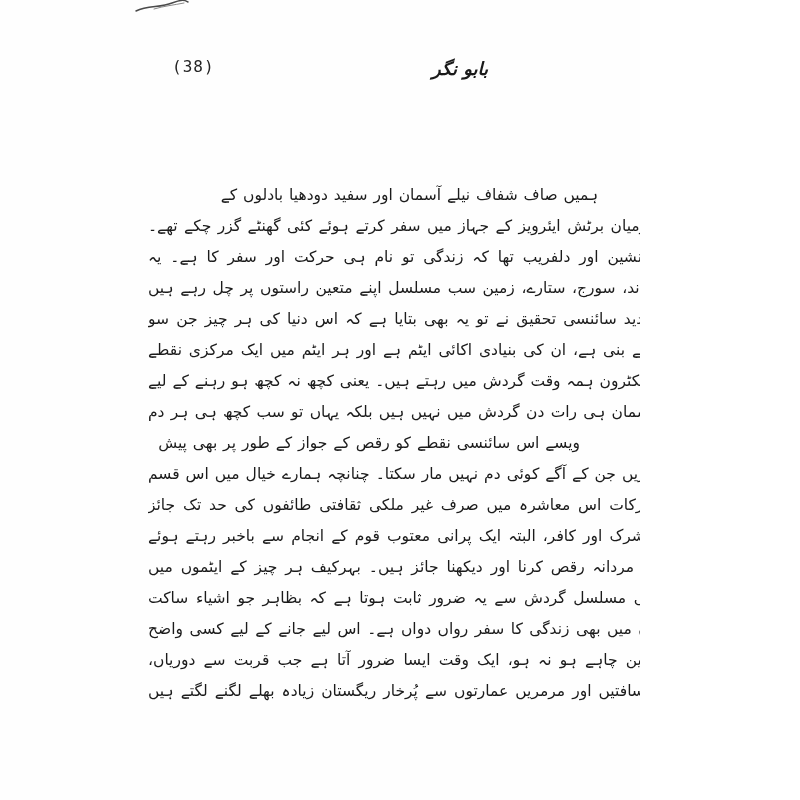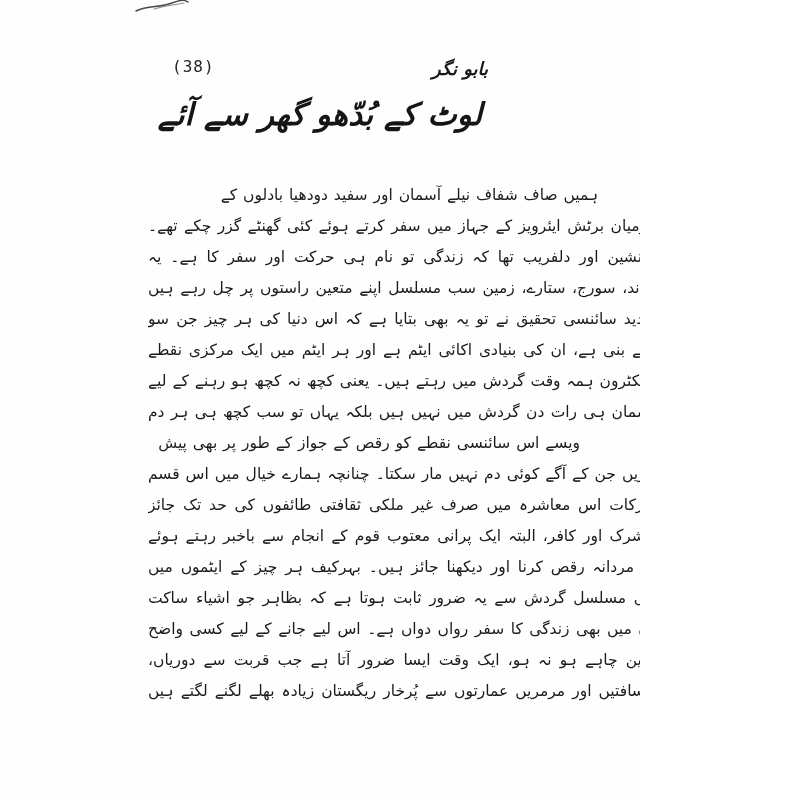--- a/index.html
+++ b/index.html
@@ -88,21 +88,20 @@
 
   <svg class="scribble" viewBox="0 0 56 14" xmlns="http://www.w3.org/2000/svg">
     <path d="M2 11 C 14 5, 26 8, 38 3 S 52 1, 54 2" fill="none" stroke="#4a4a4a" stroke-width="1.4" stroke-linecap="round"></path>
     <path d="M20 9 C 30 6, 40 5, 50 3" fill="none" stroke="#6a6a6a" stroke-width="0.8" stroke-linecap="round"></path>
   </svg>
 
   <div class="page-number">(38)</div>
 
   <div class="running-title">بابو نگر</div>
 
-  <div class="chapter-title">لوٹ کے بُدّھو گھر سے آئے</div>
 
   <div class="body-text">
       <div class="line first">ہمیں صاف شفاف نیلے آسمان اور سفید دودھیا بادلوں کے</div>
       <div class="line justify">درمیان برٹش ایئرویز کے جہاز میں سفر کرتے ہوئے کئی گھنٹے گزر چکے تھے۔ اسلام آباد</div>
       <div class="line justify">دلنشین اور دلفریب تھا کہ زندگی تو نام ہی حرکت اور سفر کا ہے۔ یہ کائنات اور اس کے</div>
       <div class="line justify">چاند، سورج، ستارے، زمین سب مسلسل اپنے متعین راستوں پر چل رہے ہیں اور اب</div>
       <div class="line justify">جدید سائنسی تحقیق نے تو یہ بھی بتایا ہے کہ اس دنیا کی ہر چیز جن سو کے قریب عناصر</div>
       <div class="line justify">سے بنی ہے، ان کی بنیادی اکائی ایٹم ہے اور ہر ایٹم میں ایک مرکزی نقطے کے گرد</div>
       <div class="line justify">الیکٹرون ہمہ وقت گردش میں رہتے ہیں۔ یعنی کچھ نہ کچھ ہو رہنے کے لیے صرف سات</div>
       <div class="line justify">آسمان ہی رات دن گردش میں نہیں ہیں بلکہ یہاں تو سب کچھ ہی ہر دم چکر میں ہے۔</div>

